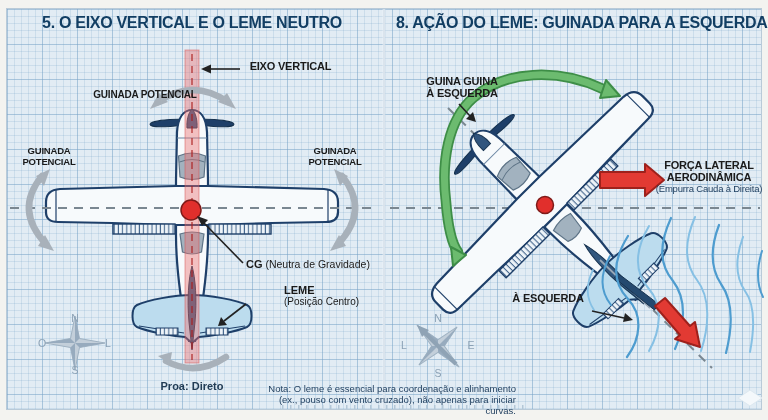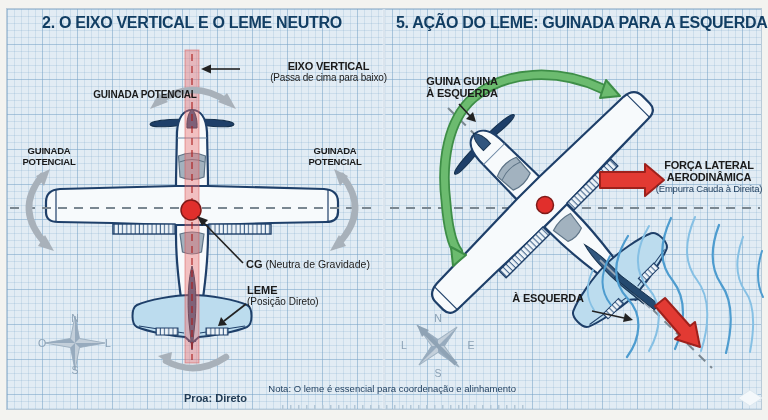--- a/index.html
+++ b/index.html
@@ -17,21 +17,21 @@
   svg{position:absolute;left:0;top:0;}
   .lbl{position:absolute;color:#1a1a1a;}
   .panel-title{font-weight:bold;font-size:16px;letter-spacing:-0.3px;color:#123e63;
     text-align:center;white-space:nowrap;}
   .b10{font-weight:bold;font-size:10px;letter-spacing:-0.2px;text-align:center;}
   .b95{font-weight:bold;font-size:9.5px;letter-spacing:-0.2px;text-align:center;}
   .b11{font-weight:bold;font-size:11px;letter-spacing:-0.2px;line-height:12px;text-align:center;}
   .r10{font-size:10px;letter-spacing:-0.2px;line-height:12px;text-align:center;font-weight:normal;}
   .cg-lbl{font-size:10.5px;white-space:nowrap;}
   .cg-lbl b{font-size:11px;}
-  .leme-lbl{font-size:10px;line-height:12px;}
+  .leme-lbl{font-size:10px;line-height:12px;padding-left:37px;}
   .leme-lbl .t{font-weight:bold;font-size:11px;}
   .proa{font-weight:bold;font-size:11px;color:#223c55;text-align:center;}
   .forca-sub,.note{color:#1d3c5c;}
   .forca-sub{font-size:9.5px;font-weight:normal;}
   .note{font-size:9.5px;line-height:11px;text-align:right;}
 </style>
 </head>
 <body>
 
 <div class="sheet"></div>
@@ -179,51 +179,51 @@
       <text x="42" y="347">O</text>
       <text x="108" y="347">L</text>
       <text x="75" y="374">S</text>
     </g>
   </g>
 
   <line x1="282" y1="407" x2="528" y2="407" stroke="#b3c7d7" stroke-width="4" stroke-dasharray="1.5,6.5"></line>
   <polygon points="738,398 750,390 762,398 750,406" fill="#f4f8fb" stroke="#dde8f0" stroke-width="1"></polygon>
 </svg>
 
-<div class="lbl panel-title" style="left:20px;top:14px;width:344px;">2. O EIXO VERTICAL E O LEME NEUTRO</div>
-<div class="lbl panel-title" style="left:396px;top:14px;width:360px;">5. AÇÃO DO LEME: GUINADA PARA A ESQUERDA</div>
+<div class="lbl panel-title" style="left:20px;top:14px;width:344px;">5. O EIXO VERTICAL E O LEME NEUTRO</div>
+<div class="lbl panel-title" style="left:396px;top:14px;width:360px;">8. AÇÃO DO LEME: GUINADA PARA A ESQUERDA</div>
 
 <div class="lbl b10" style="left:85px;top:89px;width:120px;">GUINADA POTENCIAL</div>
 <div class="lbl b95" style="left:0px;top:145px;width:98px;">GUINADA POTENCIAL</div>
 <div class="lbl b95" style="left:286px;top:145px;width:98px;">GUINADA POTENCIAL</div>
 
-<div class="lbl" style="left:226px;top:60px;width:129px;margin-left:38px;">
+<div class="lbl" style="left:226px;top:60px;width:129px;">
   <div class="b11">EIXO VERTICAL</div>
-  <div class="r10">(Passa de cima para baixo)</div>
 </div>
 
 <div class="lbl cg-lbl" style="left:246px;top:258px;"><b>CG</b><span> (Neutra de Gravidade)</span></div>
 
 <div class="lbl leme-lbl" style="left:247px;top:284px;">
   <div class="t">LEME</div>
-  <div>(Posição Direto)</div>
-</div>
-
-<div class="lbl proa" style="left:137px;top:392px;width:110px;text-align:right;">Proa: Direto</div>
+  <div>(Posição Centro)</div>
+</div>
+
+<div class="lbl proa" style="left:137px;top:380px;width:110px;">Proa: Direto</div>
 
 <div class="lbl b11" style="left:408px;top:75px;width:108px;">
   <div>GUINA GUINA</div>
   <div>À ESQUERDA</div>
 </div>
 
 <div class="lbl b11" style="left:648px;top:159px;width:122px;">
   <div>FORÇA LATERAL</div>
   <div>AERODINÂMICA</div>
   <div class="forca-sub">(Empurra Cauda à Direita)</div>
 </div>
 
 <div class="lbl b11" style="left:494px;top:292px;width:108px;">
   <div>À ESQUERDA</div>
 </div>
 
 <div class="lbl note" style="left:250px;top:383px;width:266px;">
   <div>Nota: O leme é essencial para coordenação e alinhamento</div>
+  <div>(ex., pouso com vento cruzado), não apenas para iniciar curvas.</div>
 </div>
 
 </body></html>

